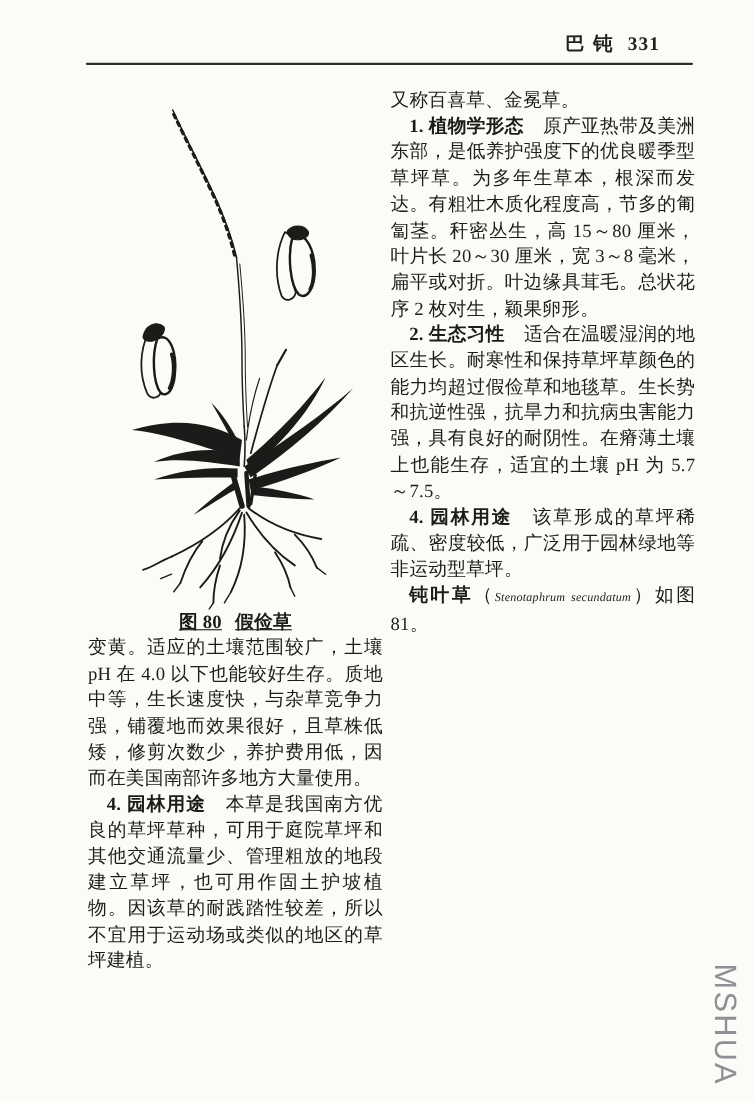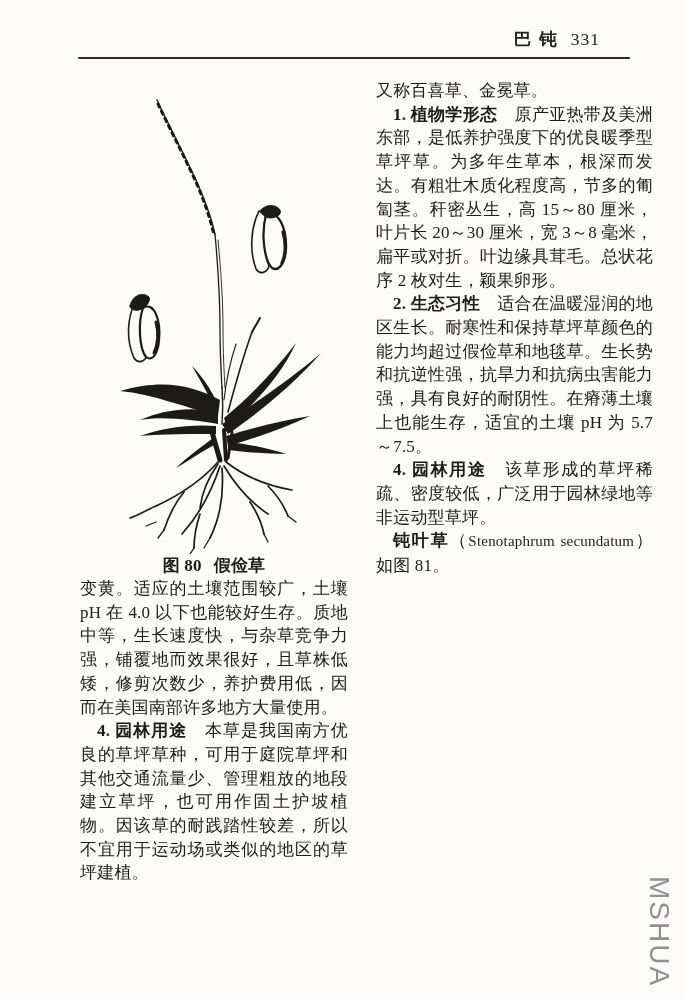--- a/index.html
+++ b/index.html
@@ -8,38 +8,38 @@
     background:#fcfbf8; color:#1d1c1a;
     font-family:"Liberation Serif","DejaVu Serif",serif;
   }
   
   .hdr{
     position:absolute; top:27px; left:0; right:0;
     text-align:right; padding-right:86px;
     font-size:17.5px; color:#232220;
   }
   .hdr .title{letter-spacing:8px; margin-right:6px; font-weight:600;font-family:Liberation Mono, monospace;}
-  .hdr .pageno{letter-spacing:1px;}
+  .hdr .pageno{letter-spacing:1px;font-weight:bold;}
   .rule{
     position:absolute; top:57px; left:78px; width:552px; height:2px;
     background:#2c2b28; border-radius:1px;
   }
   
   .col{position:absolute; text-align:justify; font-size:17px; line-height:23.7px; letter-spacing:.2px;}
   .col-left{left:80px; top:82px; width:268px;}
-  .col-right{left:376px; top:79px; width:277px;}
+  .col-right{left:355px; top:79px; width:277px;}
   .col p{margin:0; text-align:justify;}
   .col p.indent{text-indent:1em;}
   .s-b{font-weight:bold;}
-  .s-i{font-size:15px; letter-spacing:.2px;}
+  .s-i{font-style:italic; font-size:11px; letter-spacing:.2px;}
   
   figure{margin:0; width:268px;}
   .figcap{
     display:block; text-align:center; font-weight:bold; font-size:17px;
-    line-height:23px; height:23px; color:#1d1c1a;
+    line-height:23px; height:23px; color:#1d1c1a;text-decoration:underline;
   }
   .figcap .cap-name{margin-left:12px;}
   .plant-svg{display:block;}
   
   .wm{
     position:absolute; left:678px; top:876px; width:122px; height:38px;
     transform:rotate(90deg); transform-origin:top left;
     font-family:"Liberation Sans","DejaVu Sans",sans-serif;
     font-size:28px; font-weight:500; color:#909094; letter-spacing:2px;
     line-height:38px;

